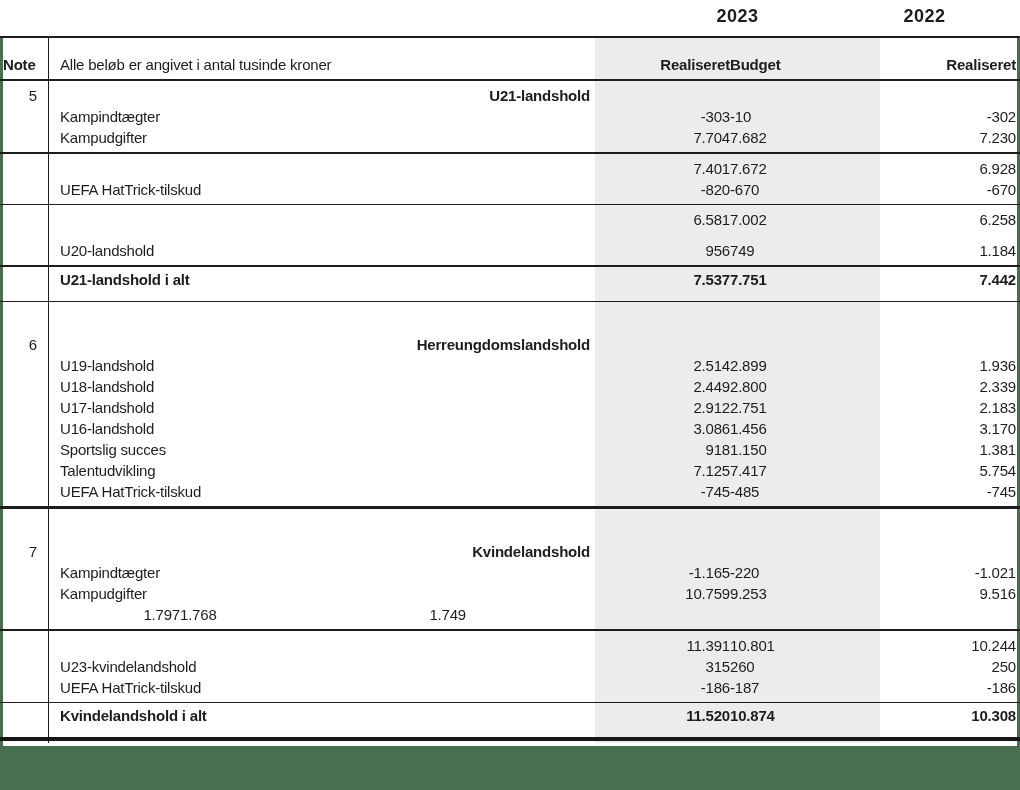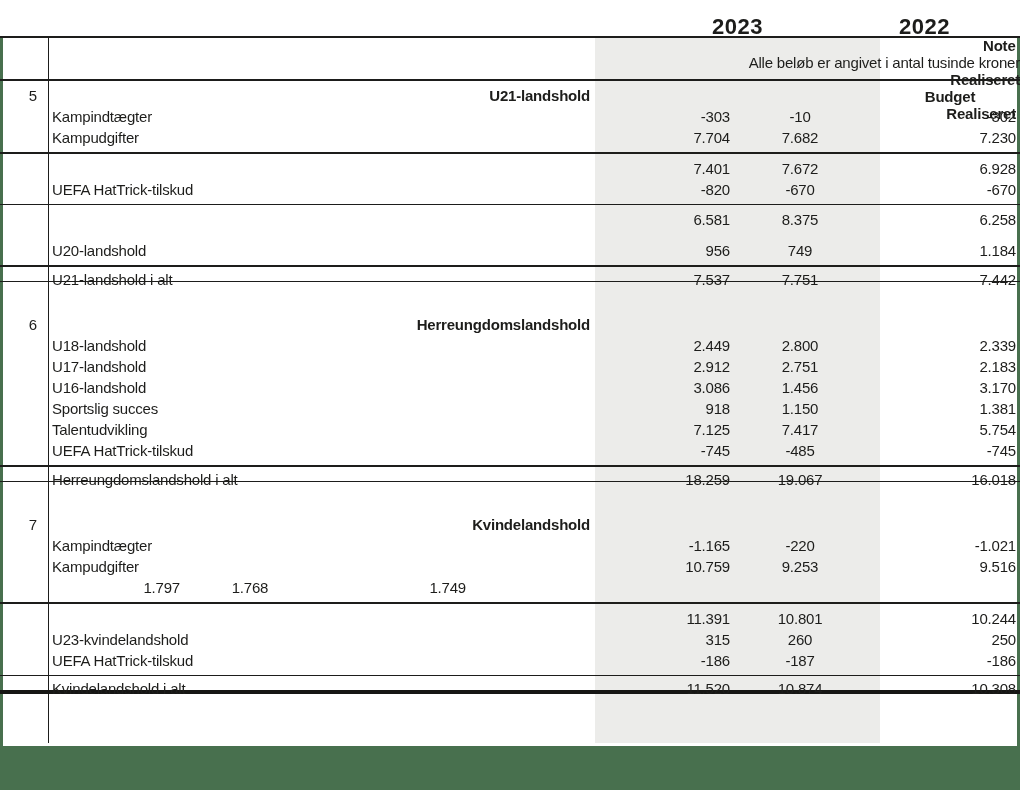--- a/index.html
+++ b/index.html
@@ -9,43 +9,43 @@
   
   .band{position:absolute;left:595px;top:37px;width:285px;height:706px;background:#ECECEA;}
   .edge-left{position:absolute;left:0;top:37px;width:3px;height:753px;background:#48704E;}
   .edge-right{position:absolute;right:0;top:37px;width:3px;height:753px;background:#48704E;}
   .bottom-band{position:absolute;left:0;right:0;top:746px;bottom:0;background:#48704E;}
   .hline-top{position:absolute;left:0;top:36px;width:100%;height:1.5px;background:#1d1d1b;}
   .hline-header{position:absolute;left:0;top:79px;width:100%;height:1.5px;background:#1d1d1b;}
   .vline{position:absolute;left:48px;top:37px;width:1px;height:706px;background:#1d1d1b;}
 
   
-  .year{position:absolute;top:6px;font-size:22px;font-weight:bold;letter-spacing:0.5px;margin-top:8px;}
+  .year{position:absolute;top:6px;font-size:18px;font-weight:bold;letter-spacing:0.5px;}
   .year-2023{left:595px;width:285px;text-align:center;}
   .year-2022{left:856px;width:137px;text-align:center;}
 
   
   .c-note{width:40px;box-sizing:border-box;}
-  .c-label{flex:1;margin-left:12px;white-space:nowrap;}
+  .c-label{flex:1;margin-left:20px;white-space:nowrap;}
   .c-v1{width:140px;text-align:right;white-space:nowrap;}
-  .c-v2{width:140px;text-align:center;white-space:nowrap;}
+  .c-v2{width:140px;text-align:left;white-space:nowrap;}
   .c-v3{width:150px;text-align:right;padding-right:4px;box-sizing:border-box;white-space:nowrap;}
 
   .colheads{position:absolute;top:37px;left:0;width:1020px;height:43px;display:flex;
             align-items:flex-end;padding-bottom:7px;box-sizing:border-box;
-            font-size:15px;font-weight:bold;flex-direction:column;}
+            font-size:15px;font-weight:bold;}
   .colheads .c-note{padding-left:3px;}
   .colheads .c-label{font-weight:normal;}
 
   
   #rows{position:absolute;top:80px;left:0;width:1020px;padding-top:5px;font-size:15px;}
   .row{display:flex;height:21px;line-height:21px;}
   .row .c-note{text-align:right;padding-right:3px;}
   .row-section .c-label{font-weight:bold;text-align:right;}
-  .row-total{height:14px;line-height:26px;font-weight:normal;}
+  .row-total{height:34px;line-height:26px;font-weight:bold;}
   .rule{height:1.5px;background:#1d1d1b;margin:4px 0;}
   .rule.before-total{margin-bottom:0;}
   .rule.after-total{margin-top:0;}
   .rule.thick{height:4px;margin:0;background:#161614;}
   .spacer-s{height:10px;}
   .spacer-l{height:28px;}
 </style>
 </head>
 <body>
 
@@ -106,21 +106,21 @@
         <div class="c-label">UEFA HatTrick-tilskud</div>
         <div class="c-v1">-820</div>
         <div class="c-v2">-670</div>
         <div class="c-v3">-670</div>
       </div>
       <div class="rule"></div>
       <div class="row row-item">
         <div class="c-note"></div>
         <div class="c-label"></div>
         <div class="c-v1">6.581</div>
-        <div class="c-v2">8.375</div>
+        <div class="c-v2">7.002</div>
         <div class="c-v3">6.258</div>
       </div>
       <div class="spacer-s"></div>
       <div class="row row-item">
         <div class="c-note"></div>
         <div class="c-label">U20-landshold</div>
         <div class="c-v1">956</div>
         <div class="c-v2">749</div>
         <div class="c-v3">1.184</div>
       </div>
@@ -136,20 +136,27 @@
       <div class="spacer-l"></div>
       <div class="row row-section">
         <div class="c-note">6</div>
         <div class="c-label">Herreungdomslandshold</div>
         <div class="c-v1"></div>
         <div class="c-v2"></div>
         <div class="c-v3"></div>
       </div>
       <div class="row row-item">
         <div class="c-note"></div>
+        <div class="c-label">U19-landshold</div>
+        <div class="c-v1">2.514</div>
+        <div class="c-v2">2.899</div>
+        <div class="c-v3">1.936</div>
+      </div>
+      <div class="row row-item">
+        <div class="c-note"></div>
         <div class="c-label">U18-landshold</div>
         <div class="c-v1">2.449</div>
         <div class="c-v2">2.800</div>
         <div class="c-v3">2.339</div>
       </div>
       <div class="row row-item">
         <div class="c-note"></div>
         <div class="c-label">U17-landshold</div>
         <div class="c-v1">2.912</div>
         <div class="c-v2">2.751</div>
@@ -177,27 +184,20 @@
         <div class="c-v3">5.754</div>
       </div>
       <div class="row row-item">
         <div class="c-note"></div>
         <div class="c-label">UEFA HatTrick-tilskud</div>
         <div class="c-v1">-745</div>
         <div class="c-v2">-485</div>
         <div class="c-v3">-745</div>
       </div>
       <div class="rule before-total"></div>
-      <div class="row row-total">
-        <div class="c-note"></div>
-        <div class="c-label">Herreungdomslandshold i alt</div>
-        <div class="c-v1">18.259</div>
-        <div class="c-v2">19.067</div>
-        <div class="c-v3">16.018</div>
-      </div>
       <div class="rule after-total"></div>
       <div class="spacer-l"></div>
       <div class="row row-section">
         <div class="c-note">7</div>
         <div class="c-label">Kvindelandshold</div>
         <div class="c-v1"></div>
         <div class="c-v2"></div>
         <div class="c-v3"></div>
       </div>
       <div class="row row-item">

